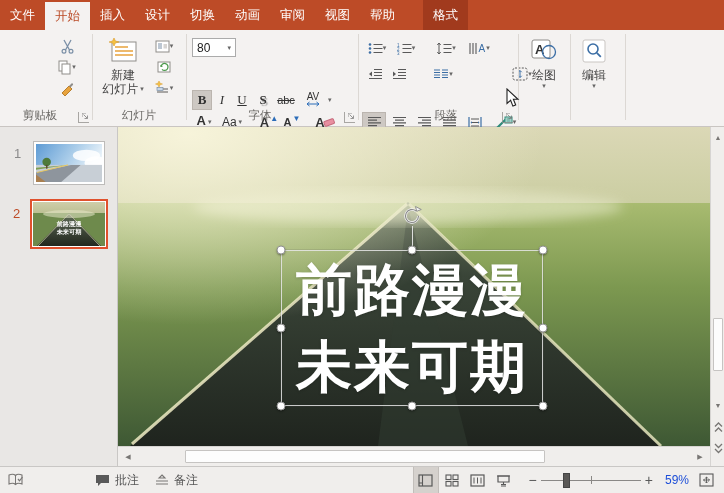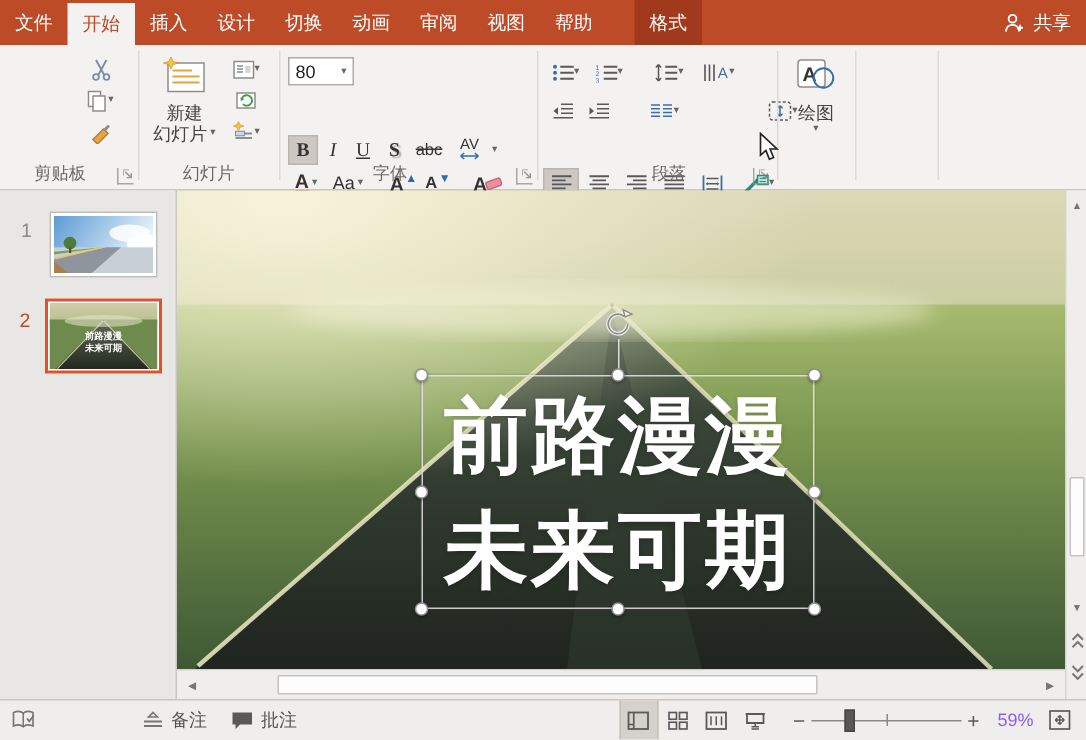--- a/index.html
+++ b/index.html
@@ -78,30 +78,20 @@
     <div class="tab">设计</div>
     <div class="tab">切换</div>
     <div class="tab">动画</div>
     <div class="tab">审阅</div>
     <div class="tab">视图</div>
     <div class="tab">帮助</div>
     <div class="tab-gap"></div>
     <div class="tab contextual">格式</div>
     <div class="tab-gap"></div>
     <div class="spacer"></div>
-    <div class="share">
-      <span>
-          <svg width="15" height="15" viewBox="0 0 15 15">
-            <circle cx="6" cy="4.5" r="2.6" fill="none" stroke="#fff" stroke-width="1.2"></circle>
-            <path d="M1.5 13c.5-3 2.5-4.4 4.5-4.4S10 10 10.5 13" fill="none" stroke="#fff" stroke-width="1.2"></path>
-            <path d="M11 8.5v4M9 10.5h4" stroke="#fff" stroke-width="1.2"></path>
-          </svg>
-        </span>
-      <span>共享</span>
-    </div>
   </div>
 
   <div class="ribbon">
 
     <div class="row" style="left:52px;top:6px;flex-direction:column;gap:1px;align-items:flex-start">
       <div class="sbtn" style="width:30px">
         <span>
             <svg width="15" height="15" viewBox="0 0 15 15">
               <path d="M4 1l5.5 10M11 1L5.5 11" stroke="#7A8FA6" stroke-width="1.3" fill="none"></path>
               <circle cx="4" cy="12.3" r="1.9" fill="none" stroke="#7A8FA6" stroke-width="1.2"></circle>
@@ -394,20 +384,31 @@
             <rect x="1" y="1" width="18" height="18" rx="2" fill="#fff" stroke="#8F8D8A"></rect>
             <text x="4" y="15" font-size="13" font-weight="bold" fill="#333">A</text>
             <circle cx="18" cy="13" r="6.5" fill="none" stroke="#3B6EA5" stroke-width="1.3"></circle>
           </svg>
       </span>
       <span>绘图</span>
       <span class="da">▾</span>
     </div>
     <div class="vsep" style="left:570px"></div>
 
+    <div class="bigbtn" style="left:574px;top:6px;width:40px">
+      <span class="bicon">
+        <svg width="24" height="24" viewBox="0 0 24 24">
+            <rect x="1" y="1" width="22" height="22" rx="2" fill="#fff" stroke="#C9C5C2"></rect>
+            <circle cx="11" cy="10" r="5" fill="none" stroke="#3B6EA5" stroke-width="1.6"></circle>
+            <path d="M14.8 13.8l4 4" stroke="#3B6EA5" stroke-width="1.8"></path>
+          </svg>
+      </span>
+      <span>编辑</span>
+      <span class="da">▾</span>
+    </div>
     <div class="vsep" style="left:625px"></div>
 
     <div class="chev" style="left:700px;top:108px">
         <svg width="11" height="8" viewBox="0 0 11 8">
           <path d="M1 6.5L5.5 2 10 6.5" fill="none" stroke="#777" stroke-width="1.3"></path>
         </svg>
       </div>
   </div>
 
   <div class="panel"></div>
@@ -542,34 +543,34 @@
           <svg width="16" height="14" viewBox="0 0 16 14">
             <path d="M1 2c2.5-1 5-1 6.5.5C9 1 11.5 1 14 2v9c-2.5-1-5-1-6.5.5C6 10 3.5 10 1 11z" fill="none" stroke="#787674" stroke-width="1.1"></path>
             <path d="M7.5 2.5v9" stroke="#787674" stroke-width="1"></path>
             <path d="M10 6l1.5 1.8L14.5 4" fill="none" stroke="#787674" stroke-width="1.2"></path>
           </svg>
         </span>
     </div>
     <div style="width:55px"></div>
     <div class="st-item">
       <span>
+          <svg width="15" height="13" viewBox="0 0 15 13">
+            <path d="M1 1h13v8H6l-3 3V9H1z" fill="#595959"></path>
+          </svg>
+        </span>
+      <span>批注</span>
+    </div>
+    <div class="st-item">
+      <span>
           <svg width="14" height="12" viewBox="0 0 14 12">
             <path d="M7 1l3 3H4z" fill="none" stroke="#787674" stroke-width="1.1"></path>
             <path d="M1 7h12M1 10h12" stroke="#787674" stroke-width="1.2"></path>
           </svg>
         </span>
       <span>备注</span>
-    </div>
-    <div class="st-item">
-      <span>
-          <svg width="15" height="13" viewBox="0 0 15 13">
-            <path d="M1 1h13v8H6l-3 3V9H1z" fill="#595959"></path>
-          </svg>
-        </span>
-      <span>批注</span>
     </div>
     <div class="spacer"></div>
     <div class="viewbtn pressed">
       <span>
           <svg width="15" height="13" viewBox="0 0 15 13">
             <rect x="1" y="1" width="13" height="11" fill="none" stroke="#595959" stroke-width="1.2"></rect>
             <path d="M4.5 1v11M1 9h3.5" stroke="#595959" stroke-width="1.1"></path>
           </svg>
         </span>
     </div>
@@ -603,21 +604,21 @@
         <span style="font-size:14px;color:#595959">−</span>
       </div>
     <div class="zoomline">
       <div class="ztrack"></div>
       <div class="ztick"></div>
       <div class="zhandle"></div>
     </div>
     <div class="st-item" style="padding:0 6px 0 4px">
         <span style="font-size:14px;color:#595959">+</span>
       </div>
-    <div class="st-item" style="padding:0 6px;color:#8b5cf6">
+    <div class="st-item" style="padding:0 6px;color:#1d4ed8">
         <span>59%</span>
       </div>
     <div class="st-item" style="padding:0 10px 0 4px">
       <span>
           <svg width="15" height="14" viewBox="0 0 15 14">
             <rect x="1" y="1" width="13" height="12" fill="none" stroke="#595959" stroke-width="1.1"></rect>
             <path d="M7.5 4v6M4.5 7h6M7.5 4l-1.3 1.3M7.5 4l1.3 1.3M7.5 10l-1.3-1.3M7.5 10l1.3-1.3M4.5 7l1.3-1.3M4.5 7l1.3 1.3M10.5 7L9.2 5.7M10.5 7L9.2 8.3" stroke="#595959" stroke-width=".9" fill="none"></path>
           </svg>
         </span>
     </div>

